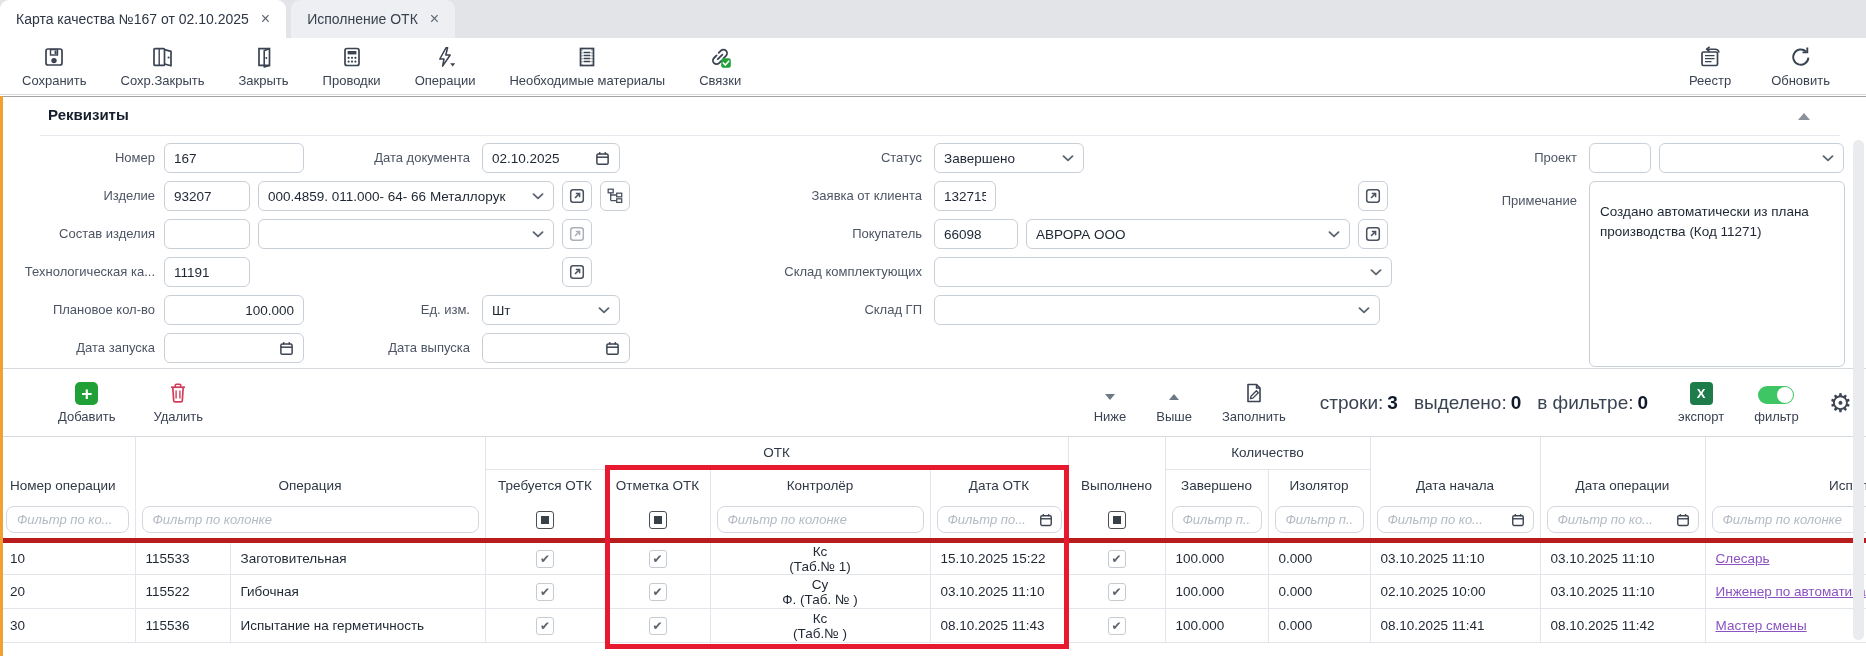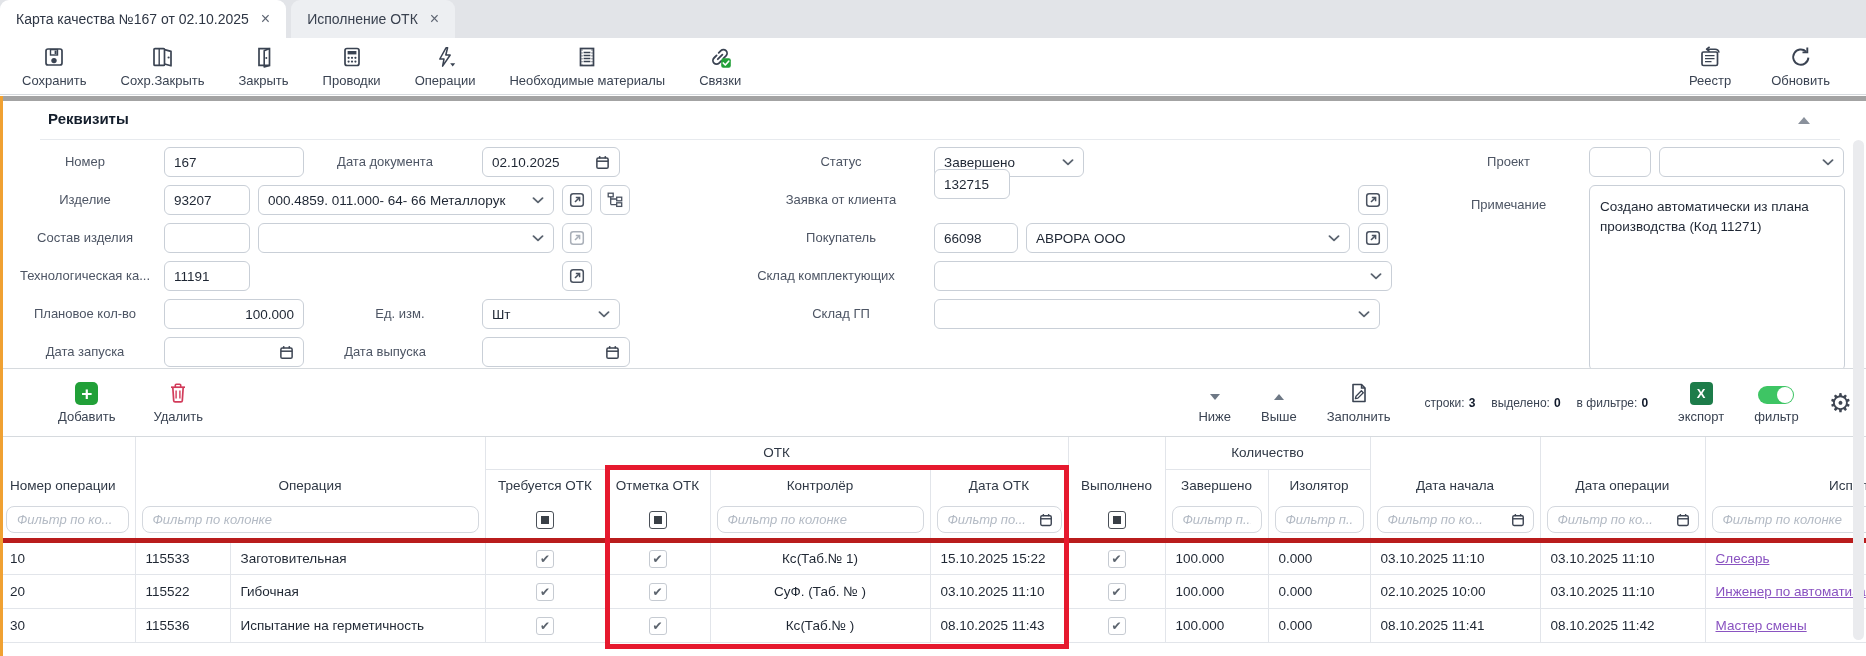--- a/index.html
+++ b/index.html
@@ -17,49 +17,49 @@
   .toolbar{position:absolute;top:38px;left:0;width:1866px;height:57px;background:#fff;
            border-bottom:1px solid #d6dade;display:flex;align-items:center;box-sizing:border-box;padding:0 36px 0 22px;}
   .tool{display:flex;flex-direction:column;align-items:center;gap:4px;font-size:13px;color:#3a4352;margin-right:34px;cursor:pointer;}
   .tool .ic{height:24px;display:flex;align-items:center;justify-content:center;color:#3a4352;}
   .tool-right{margin-left:auto;display:flex;}
   .tool-right .tool{margin-right:0;margin-left:40px;}
   
   .accent-stripe{position:absolute;left:0;top:96px;width:3px;height:560px;background:#f0a132;z-index:30;}
   .vscroll{position:absolute;right:2px;top:140px;width:11px;height:500px;background:#eaebee;border-radius:6px;}
   
-  .form-panel{position:absolute;top:96px;left:0;width:1866px;height:272px;background:#fff;border-top:5px solid #a3a3a3;box-sizing:border-box;}
+  .form-panel{position:absolute;top:96px;left:0;width:1866px;height:272px;background:#fff;border-top:1px solid #a3a3a3;box-sizing:border-box;}
   .form-title{position:absolute;left:48px;top:9px;font-size:15px;font-weight:bold;color:#141e2c;}
   .form-title-line{position:absolute;left:40px;top:38px;width:1800px;height:0;border-bottom:1px solid #e7eaee;}
   .collapse{position:absolute;left:1798px;top:16px;width:0;height:0;border-left:6px solid transparent;border-right:6px solid transparent;border-bottom:7px solid #8a919c;cursor:pointer;}
-  .fld-label{position:absolute;height:30px;line-height:30px;font-size:13px;color:#4d5564;text-align:center;white-space:nowrap;overflow:hidden;}
+  .fld-label{position:absolute;height:30px;line-height:30px;font-size:13px;color:#4d5564;text-align:right;white-space:nowrap;overflow:hidden;}
   .inp{position:absolute;height:30px;box-sizing:border-box;border:1px solid #c9cfd7;border-radius:6px;background:#fff;
        font-size:13.5px;color:#1e2633;padding:0 9px;display:flex;align-items:center;}
   .inp .val{flex:1;white-space:nowrap;overflow:hidden;}
   .inp .val.right{text-align:right;}
   .inp .chev{color:#5b6470;margin-left:6px;}
   .inp .cal{color:#3c4452;margin-left:auto;}
   .sq-btn{position:absolute;width:30px;height:30px;box-sizing:border-box;border:1px solid #c9cfd7;border-radius:6px;
           background:#fff;display:flex;align-items:center;justify-content:center;color:#4a5260;cursor:pointer;}
   .sq-btn.disabled{color:#aab0b9;}
   .note-box{position:absolute;box-sizing:border-box;border:1px solid #c9cfd7;border-radius:6px;background:#fff;
-            font-size:13.5px;color:#1e2633;line-height:1.5;padding:11px 10px;}
+            font-size:13.5px;color:#1e2633;line-height:1.5;padding:20px 10px;}
   
   .grid-toolbar{position:absolute;top:368px;left:0;width:1866px;height:69px;background:#fff;border-top:1px solid #d6dade;
                 border-bottom:1px solid #d6dade;box-sizing:border-box;display:flex;align-items:center;padding:0 14px 0 58px;}
   .gtool{display:flex;flex-direction:column;align-items:center;gap:4px;font-size:13px;color:#3a4352;margin-right:38px;cursor:pointer;}
   .gtool .ic{height:24px;display:flex;align-items:center;justify-content:center;}
   .gt-right{margin-left:auto;display:flex;align-items:center;}
   .gt-right .gtool{margin-right:0;margin-left:30px;}
   .add-ic{width:23px;height:23px;border-radius:5px;background:#21a038;color:#fff;font-size:19px;font-weight:bold;
           display:flex;align-items:center;justify-content:center;line-height:1;}
   .tri{width:0;height:0;border-left:5px solid transparent;border-right:5px solid transparent;}
   .tri.down{border-top:6px solid #6e7885;margin-top:8px;}
   .tri.up{border-bottom:6px solid #6e7885;margin-top:8px;}
-  .counters{display:flex;align-items:center;gap:16px;font-size:12px;color:#3a4352;margin-left:34px;}
+  .counters{display:flex;align-items:center;gap:16px;font-size:19px;color:#3a4352;margin-left:34px;}
   .counters b{color:#10192a;margin-left:4px;}
   .excel-ic{width:23px;height:23px;border-radius:4px;background:#1d7c4a;color:#fff;font-size:13px;font-weight:bold;
             display:flex;align-items:center;justify-content:center;}
   .toggle{width:36px;height:18px;border-radius:10px;background:#3ec564;position:relative;margin-top:3px;}
   .toggle .knob{position:absolute;right:1px;top:1px;width:16px;height:16px;border-radius:50%;background:#fff;}
   .gear{font-size:26px;color:#3f4653;line-height:24px;margin-left:30px;cursor:pointer;}
   
   .grid-wrap{position:absolute;top:437px;left:0;width:1866px;height:219px;overflow:hidden;background:#fff;}
   table.grid{border-collapse:collapse;table-layout:fixed;width:2035px;}
   .grid td,.grid th{border-right:1px solid #e2e5ea;padding:0;font-weight:normal;box-sizing:border-box;overflow:hidden;white-space:nowrap;}
@@ -74,21 +74,21 @@
         box-sizing:border-box;padding:0 8px;background:#fff;}
   .fbox input{flex:1;border:none;outline:none;min-width:10px;font-size:13px;color:#3a4352;background:transparent;
               font-family:"Liberation Sans","DejaVu Sans",sans-serif;}
   .fbox input::placeholder{font-style:italic;color:#b3bac4;}
   .fbox .cal{color:#3c4452;margin-left:4px;flex:none;}
   .cbf{width:16px;height:16px;border:1.5px solid #4a5058;border-radius:3px;margin:0 auto;display:flex;
        align-items:center;justify-content:center;cursor:pointer;background:#fff;}
   .cbf .in{width:8px;height:8px;background:#3a4047;}
   .chk{display:inline-flex;width:16px;height:16px;border:1px solid #c6cbd2;border-radius:3px;background:#fff;
        align-items:center;justify-content:center;font-size:12px;color:#5c646e;cursor:pointer;}
-  .ctrl-cell{display:flex;justify-content:center;align-items:center;}
+  .ctrl-cell{display:flex;justify-content:flex-start;align-items:center;flex-direction:column;}
   a.exec-link{color:#8a53c1;text-decoration:underline;cursor:pointer;}
   .red-box{position:absolute;left:605px;top:465px;width:464px;height:184px;box-sizing:border-box;
            border:5px solid #e6192e;z-index:20;pointer-events:none;}
 </style>
 </head>
 <body>
 
 <svg width="0" height="0" style="position:absolute">
   <defs>
     <symbol id="sym-chev" viewBox="0 0 12 7">
@@ -321,21 +321,21 @@
         <use href="#sym-open"></use>
       </svg>
     </div>
   <div class="sq-btn" style="left:600px;top:84px">
       <svg width="16" height="16">
         <use href="#sym-tree"></use>
       </svg>
     </div>
 
   <div class="fld-label" style="left:760px;top:84px;width:162px">Заявка от клиента</div>
-  <div class="inp" style="left:934px;top:68px;width:76px">
+  <div class="inp" style="left:934px;top:84px;width:62px">
       <span class="val">132715</span>
     </div>
   <div class="sq-btn" style="left:1358px;top:84px">
       <svg width="16" height="16">
         <use href="#sym-open"></use>
       </svg>
     </div>
 
   <div class="fld-label" style="left:1440px;top:89px;width:137px">Примечание</div>
   <div class="note-box" style="left:1589px;top:84px;width:256px;height:186px"><span>Создано автоматически из плана производства (Код 11271)</span></div>

